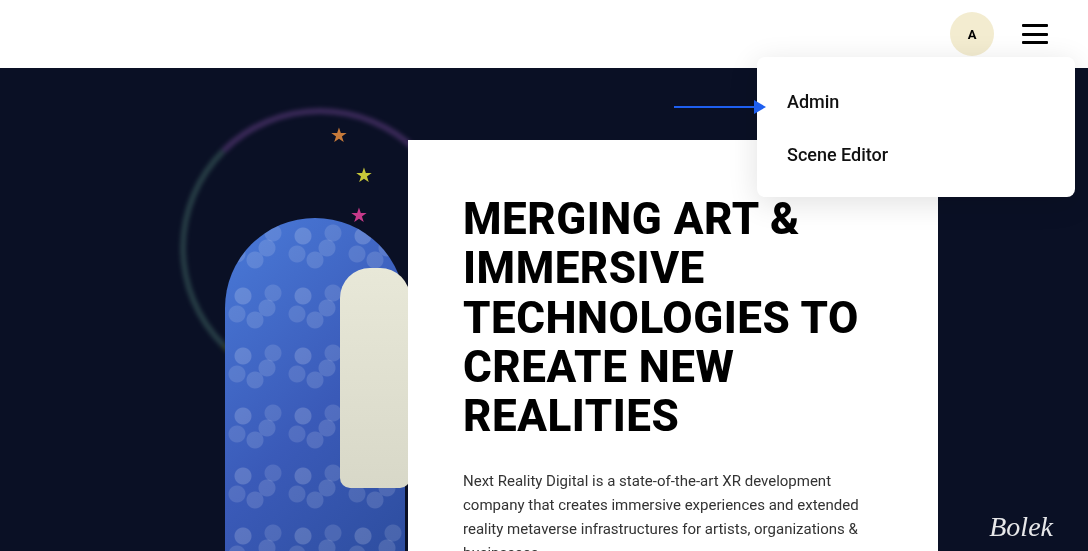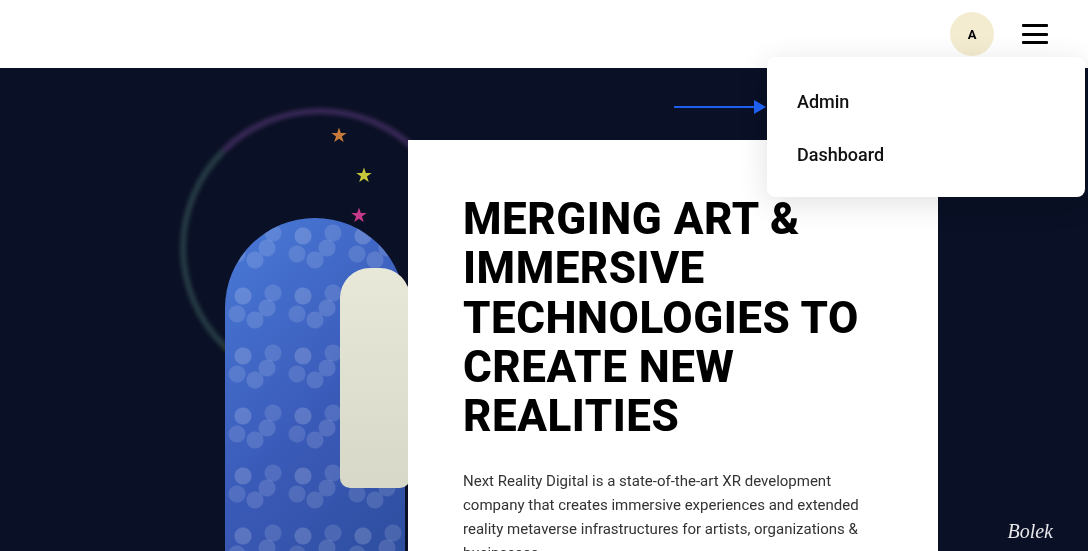--- a/index.html
+++ b/index.html
@@ -122,21 +122,21 @@
       background: linear-gradient(180deg, #e8e8d8 0%, #d8d8c8 100%);
       border-radius: 30px 30px 10px 10px;
     }
     .label-bottom {
       position: absolute;
       right: 35px;
       bottom: 8px;
       color: #fff;
       font-family: Georgia, serif;
       font-style: italic;
-      font-size: 20px;
+      font-size: 28px;
       opacity: 0.9;
       margin-left: 16px;
     }
     .card {
       position: absolute;
       left: 408px;
       top: 140px;
       width: 530px;
       background: #fff;
       padding: 55px 45px 45px 55px;
@@ -151,21 +151,21 @@
       margin-bottom: 28px;
     }
     .card p {
       font-size: 15px;
       line-height: 1.6;
       color: #333;
     }
     .dropdown {
       position: absolute;
       top: 57px;
-      right: 3px;
+      right: 13px;
       width: 318px;
       background: #fff;
       border-radius: 8px;
       box-shadow: 0 6px 30px rgba(0,0,0,0.12);
       padding: 16px 0;
       z-index: 20;
     }
     .dropdown-item {
       padding: 16px 30px;
       font-size: 18px;
@@ -225,20 +225,20 @@
 <div class="card">
   <h1>MERGING ART &amp; IMMERSIVE TECHNOLOGIES TO CREATE NEW REALITIES</h1>
   <p>Next Reality Digital is a state-of-the-art XR development company that creates immersive experiences and extended reality metaverse infrastructures for artists, organizations &amp; businesses</p>
 </div>
 
 <div class="dropdown">
   <div class="dropdown-item">
     <span>Admin</span>
   </div>
   <div class="dropdown-item">
-    <span>Dashboard</span>
+    <span>Scene Editor</span>
   </div>
 </div>
 
 <div class="arrow">
   <div class="arrow-line"></div>
   <div class="arrow-head"></div>
 </div>
 
 </body></html>

